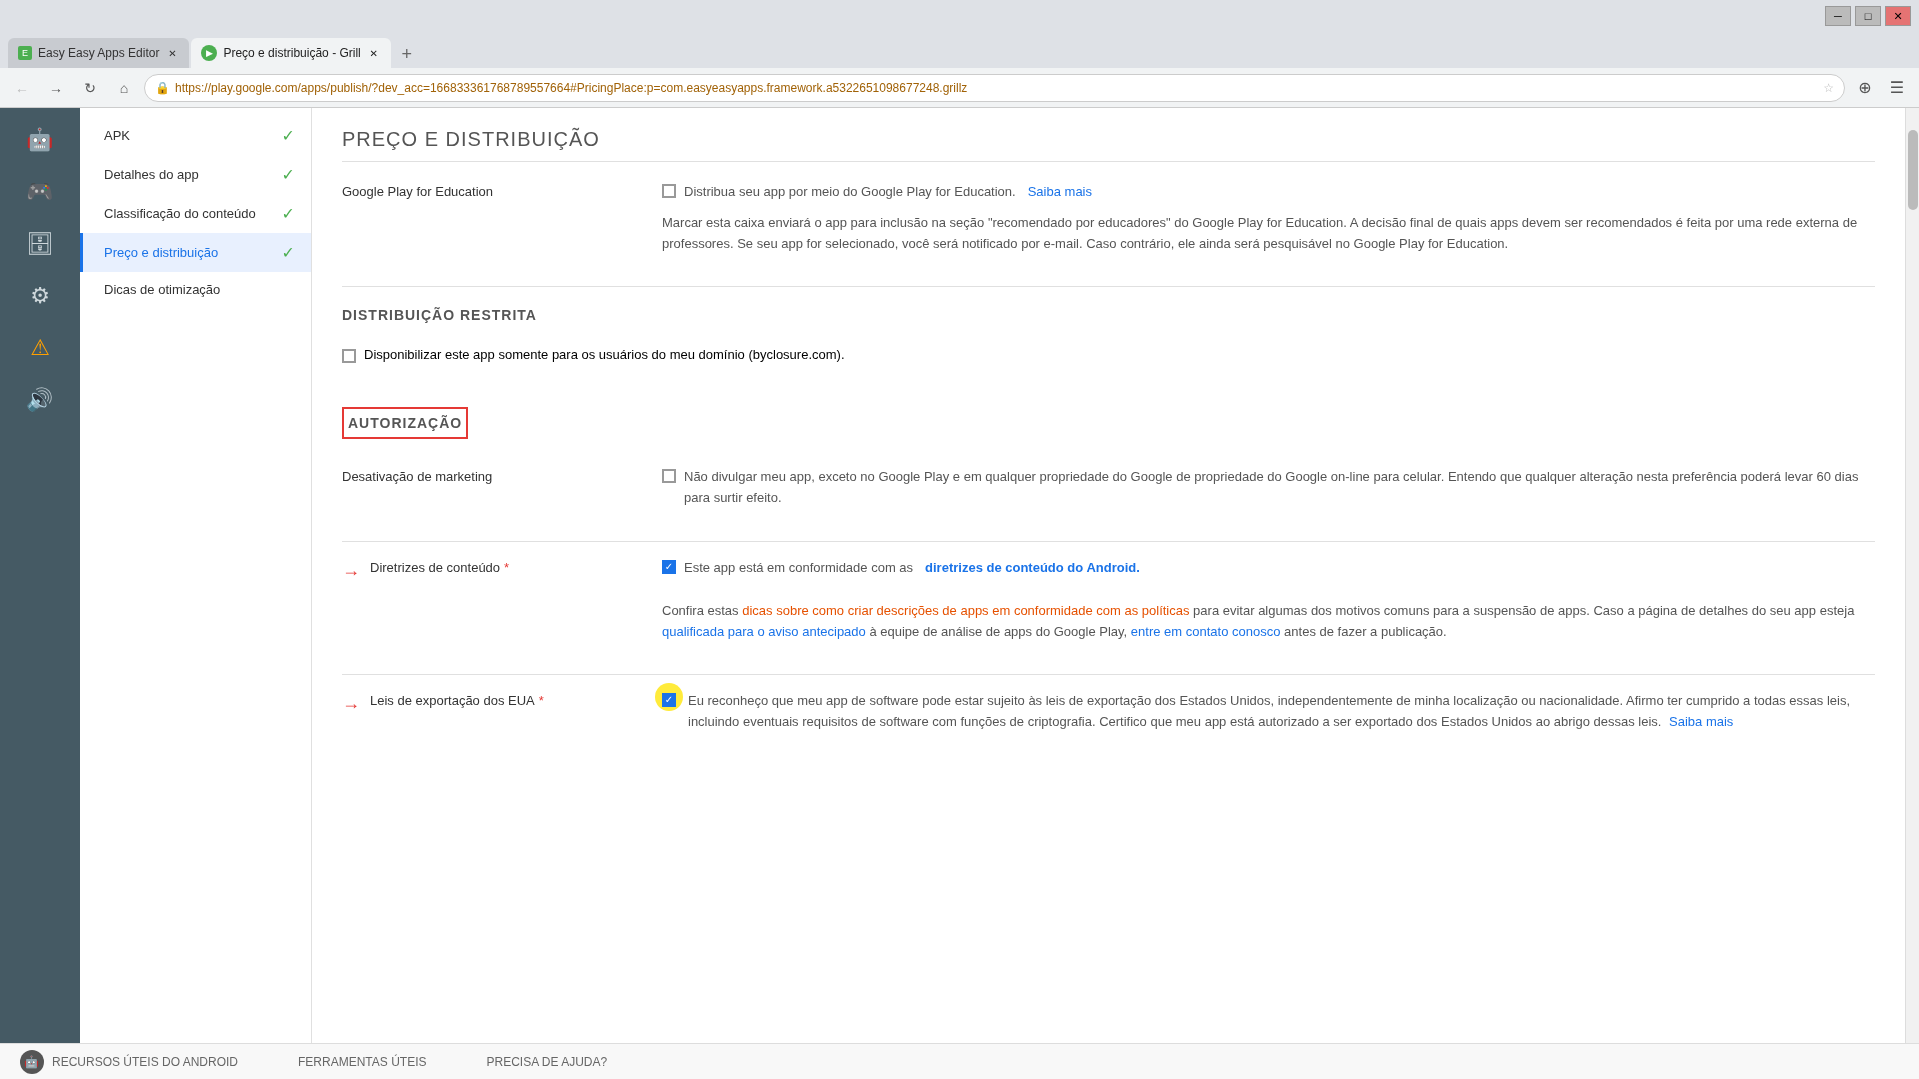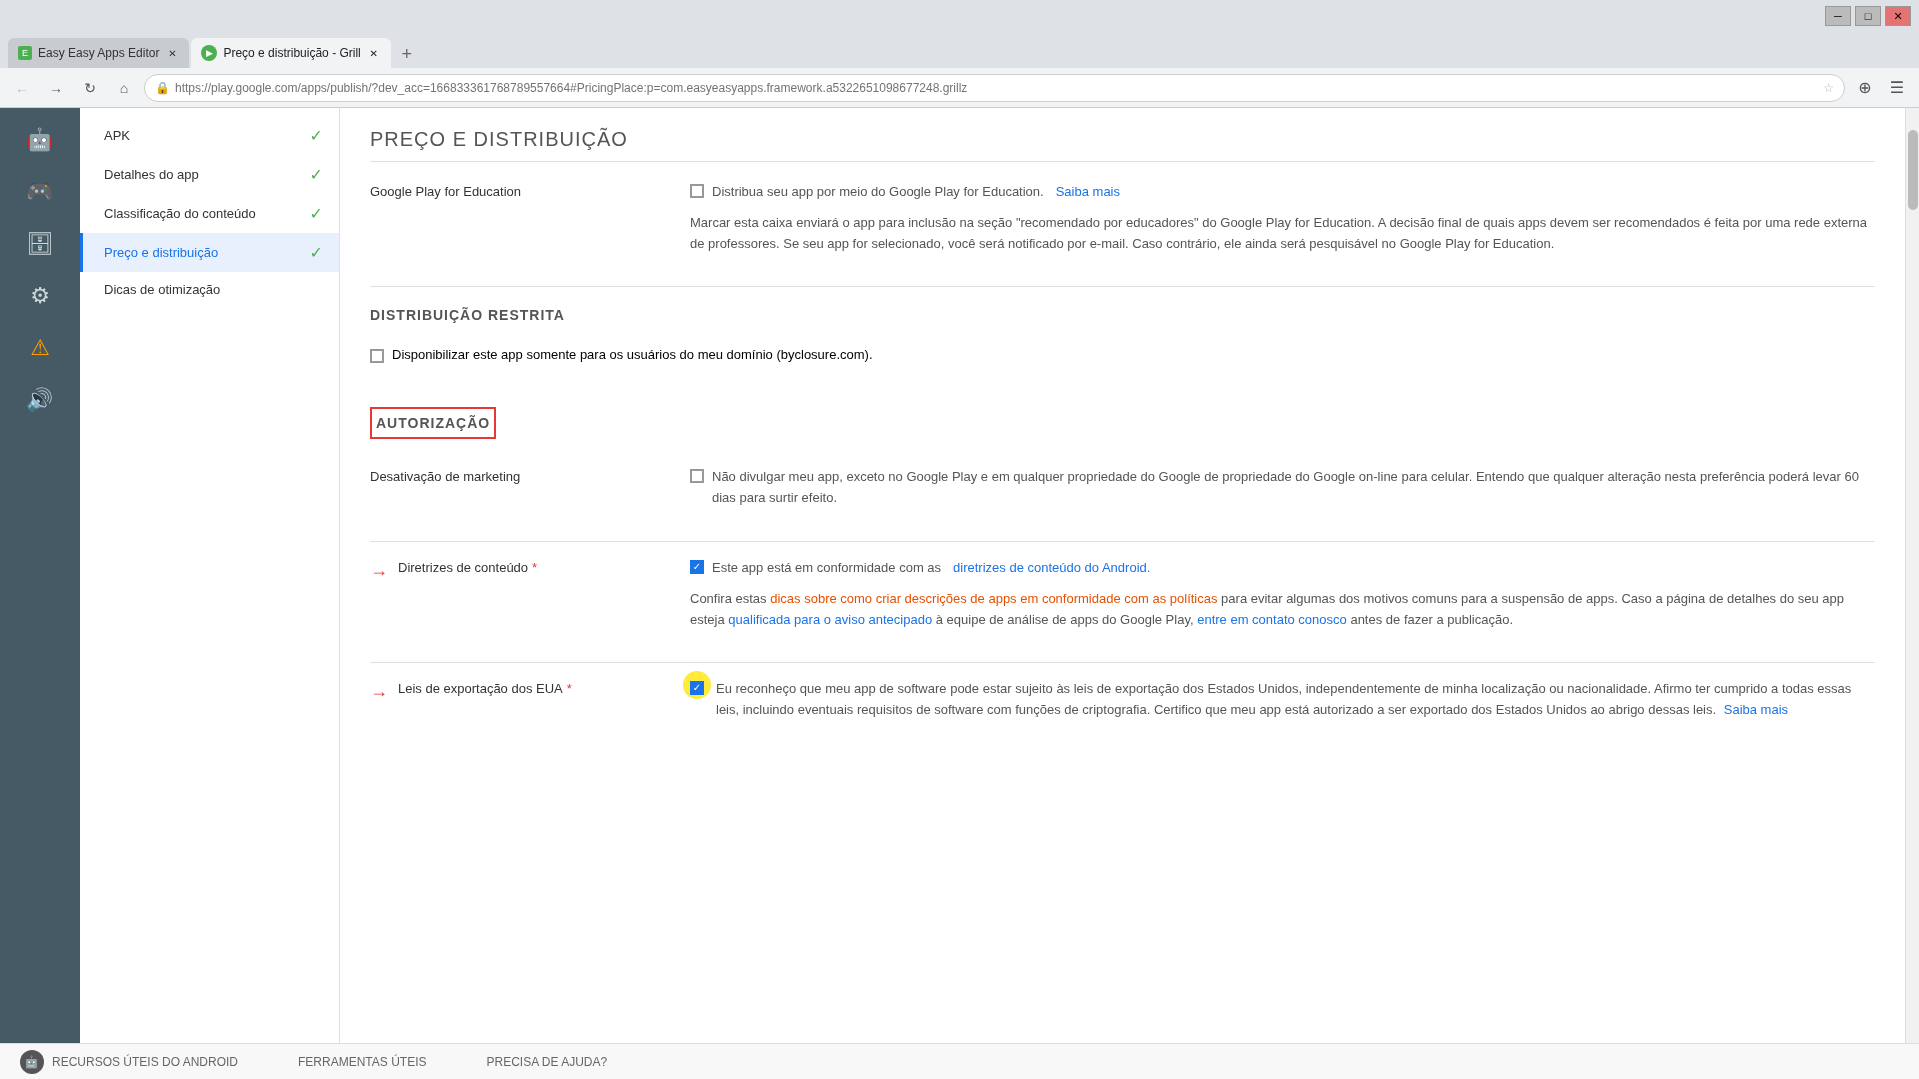--- a/index.html
+++ b/index.html
@@ -138,21 +138,21 @@
       cursor: pointer;
       color: #cfd8dc;
       font-size: 22px;
     }
     .sidebar-icon.active { color: white; }
     .sidebar-icon.warning { color: #ffa000; }
     .sidebar-icon.speaker { color: #ef5350; }
 
     
     .left-nav {
-      width: 260px;
+      width: 232px;
       background: white;
       border-right: 1px solid #e0e0e0;
       padding-top: 8px;
     }
     .nav-item {
       display: flex;
       align-items: center;
       justify-content: space-between;
       padding: 10px 16px 10px 24px;
       cursor: pointer;
@@ -344,21 +344,21 @@
     <div class="new-tab-btn">+</div>
   </div>
 
   <div class="omnibar">
     <div class="nav-btn disabled">←</div>
     <div class="nav-btn">→</div>
     <div class="nav-btn">↻</div>
     <div class="nav-btn">⌂</div>
     <div class="url-bar">
       <span class="url-icon">🔒</span>
-      <span style="font-size:12px; color:#737373;">https://play.google.com/apps/publish/?dev_acc=166833361768789557664#PricingPlace:p=com.easyeasyapps.framework.a5322651098677248.grillz</span>
+      <span style="font-size:12px; color:#a16207;">https://play.google.com/apps/publish/?dev_acc=166833361768789557664#PricingPlace:p=com.easyeasyapps.framework.a5322651098677248.grillz</span>
       <span class="star-icon">☆</span>
     </div>
     <div class="omnibar-right">
       <div class="nav-btn" style="font-size:16px;">⊕</div>
       <div class="nav-btn" style="font-size:16px;">☰</div>
     </div>
   </div>
 </div>
 
 <div class="main-layout">
@@ -442,23 +442,23 @@
     <div class="section-row">
       <div class="section-label" style="display:flex; align-items:flex-start; gap:4px;">
         <span class="red-arrow">→</span>
         <span>Diretrizes de conteúdo</span>
         <span class="required-star">*</span>
       </div>
       <div class="section-content">
         <div class="cb-row">
           <div class="cb-box checked">✓</div>
           <span>Este app está em conformidade com as</span>
-          <a style="color:#1a73e8; margin-left:4px;">diretrizes de conteúdo do Android.</a>
+          <a style="color:#1a73e8; margin-left:4px;font-weight:bold;">diretrizes de conteúdo do Android.</a>
         </div>
-        <p style="margin-top: 10px;">
+        <p style="margin-top: 22px;">
           <span>Confira estas</span>
           <a style="color:#e65100;">dicas sobre como criar descrições de apps em conformidade com as políticas</a>
           <span>para evitar algumas dos motivos comuns para a suspensão de apps. Caso a página de detalhes do seu app esteja</span>
           <a style="color:#1a73e8;">qualificada para o aviso antecipado</a>
           <span>à equipe de análise de apps do Google Play,</span>
           <a style="color:#1a73e8;">entre em contato conosco</a>
           <span>antes de fazer a publicação.</span>
         </p>
       </div>
     </div>

